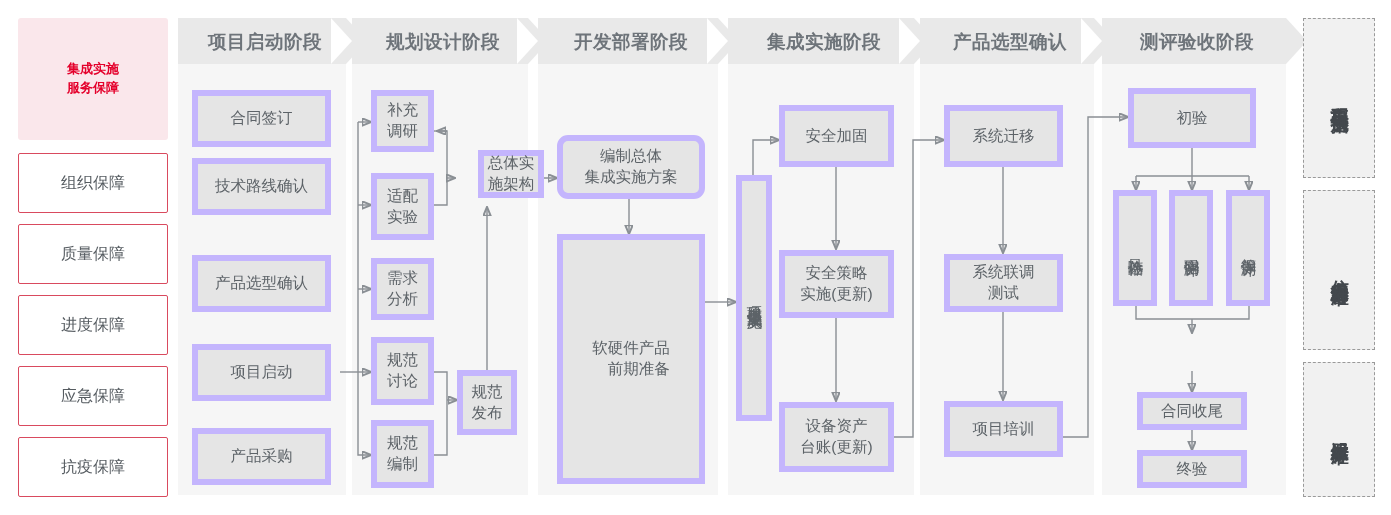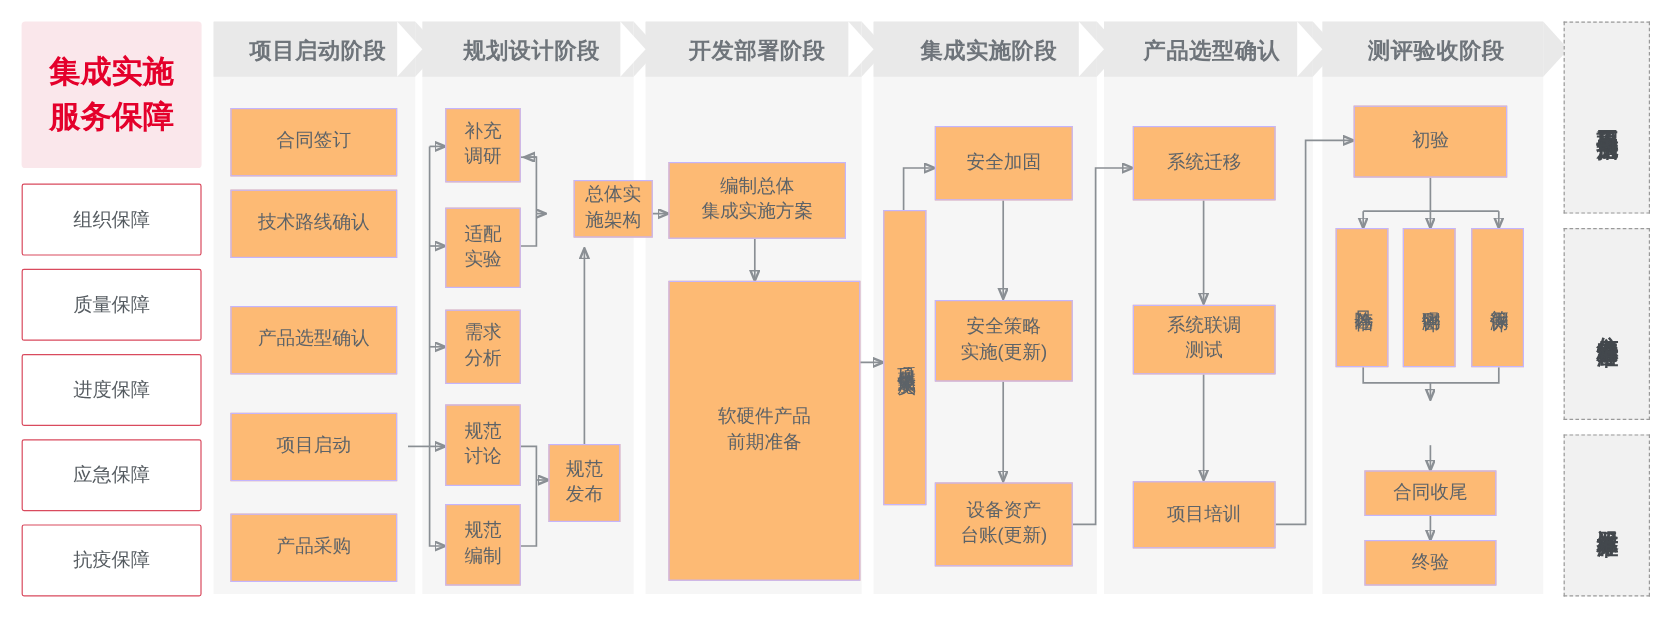--- a/index.html
+++ b/index.html
@@ -16,21 +16,21 @@
   }
   
   .abs{position:absolute;box-sizing:border-box;}
   .ctr{display:flex;align-items:center;justify-content:center;text-align:center;}
 
   
   .hero{
     background:#fae7eb;
     color:#e4002b;
     font-weight:bold;
-    font-size:26px;
+    font-size:13px;
     line-height:1.45;
     border-radius:3px;
   }
   
   .guard{
     background:#ffffff;
     border:1.3px solid #d94a5e;
     color:#555b60;
     font-size:16px;
     border-radius:2px;
@@ -64,22 +64,22 @@
     border-bottom:23px solid transparent;
     border-left:21px solid #ffffff;
   }
   .banner.first::before{display:none;}
 
   
   .panel{background:#f6f6f6;}
 
   
   .node{
-    background:#fdba74;
-    border:1px solid #c4b5fd;
+    background:#e5e5e5;
+    border:6px solid #c4b5fd;
     color:#5d6368;
     font-size:15.5px;
     line-height:1.35;
   }
   .vnode{
     writing-mode:vertical-rl;
     text-orientation:upright;
     letter-spacing:1px;
   }
 
@@ -209,23 +209,23 @@
 分析</div>
   <div class="abs node ctr" style="left:371px;top:337px;width:63px;height:68px;white-space:pre-line;">规范
 讨论</div>
   <div class="abs node ctr" style="left:371px;top:420px;width:63px;height:68px;white-space:pre-line;">规范
 编制</div>
   <div class="abs node ctr" style="left:478px;top:150px;width:66px;height:48px;white-space:pre-line;">总体实
 施架构</div>
   <div class="abs node ctr" style="left:457px;top:370px;width:60px;height:65px;white-space:pre-line;">规范
 发布</div>
 
-  <div class="abs node ctr" style="left:557px;top:135px;width:148px;height:64px;white-space:pre-line;">编制总体
+  <div class="abs node ctr" style="left:557px;top:135px;width:148px;height:64px;white-space:pre-line;border-radius:11px;">编制总体
 集成实施方案</div>
-  <div class="abs node ctr" style="left:557px;top:234px;width:160px;height:250px;white-space:pre-line;">软硬件产品
+  <div class="abs node ctr" style="left:557px;top:234px;width:148px;height:250px;white-space:pre-line;text-align:right;">软硬件产品
 前期准备</div>
 
   <div class="abs node ctr vnode" style="left:736px;top:175px;width:36px;height:246px;">项目整体集成实施</div>
   <div class="abs node ctr" style="left:779px;top:105px;width:115px;height:62px;">安全加固</div>
   <div class="abs node ctr" style="left:779px;top:402px;width:115px;height:70px;white-space:pre-line;">设备资产
 台账(更新)</div>
   <div class="abs node ctr" style="left:779px;top:250px;width:115px;height:68px;white-space:pre-line;">安全策略
 实施(更新)</div>
 
   <div class="abs node ctr" style="left:944px;top:105px;width:119px;height:62px;">系统迁移</div>

